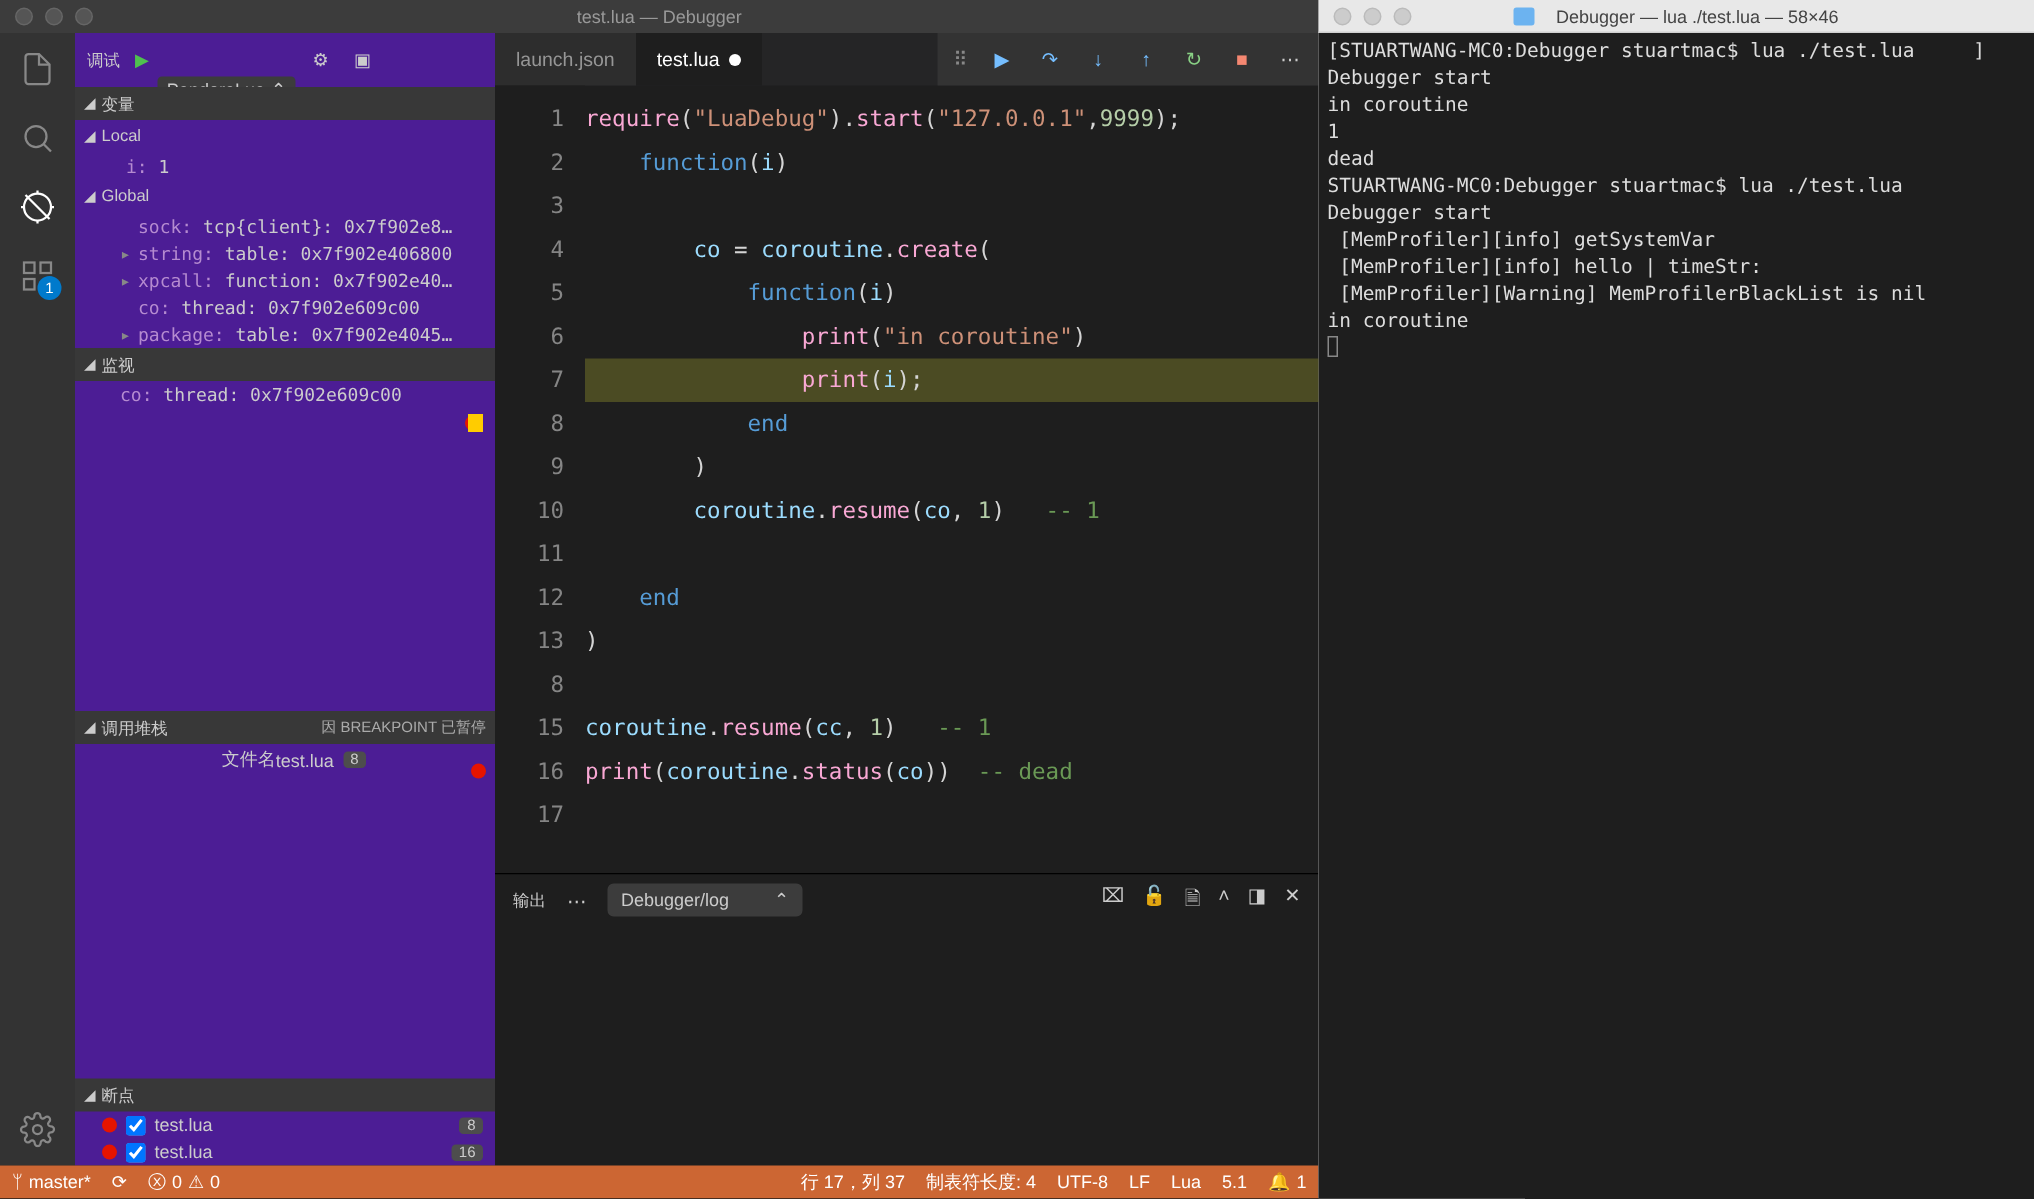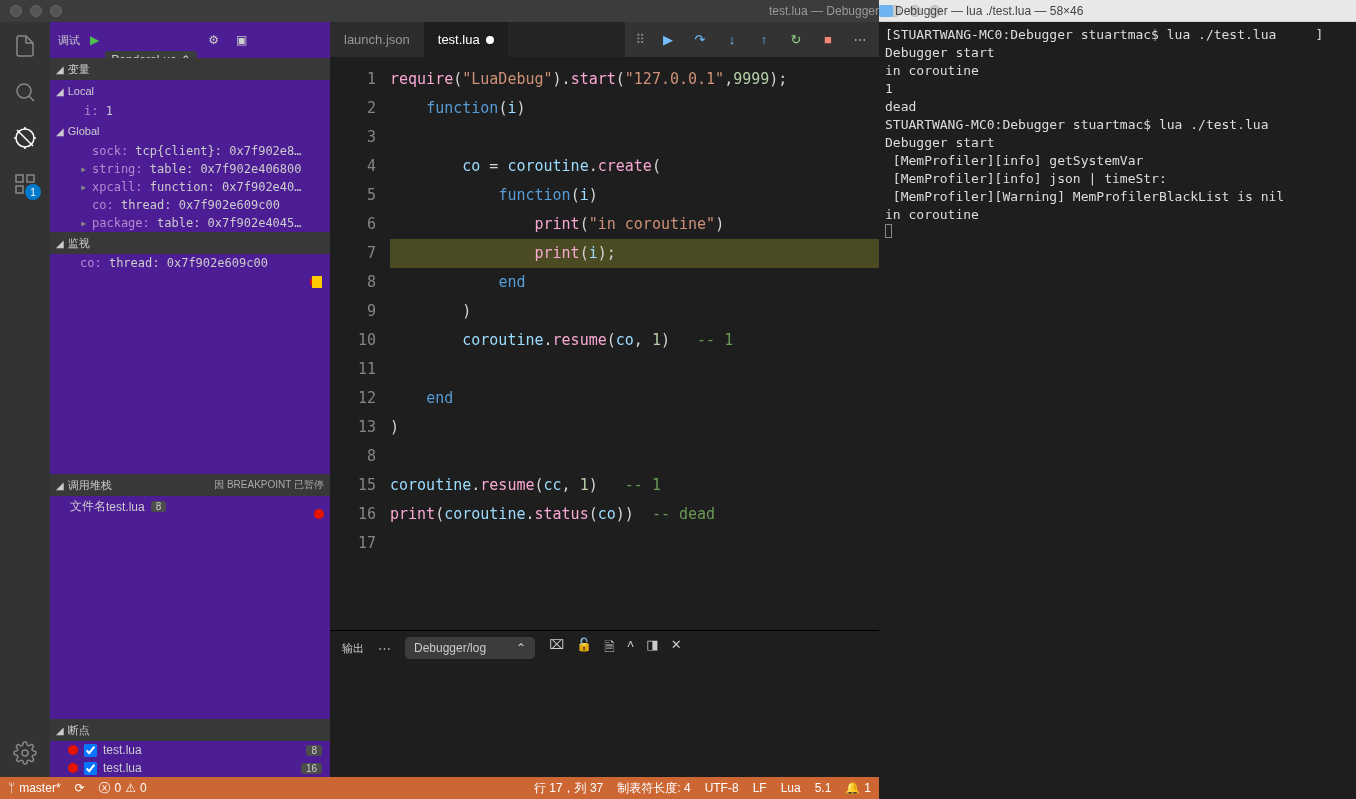--- a/index.html
+++ b/index.html
@@ -4,21 +4,21 @@
 <style>
 * { margin: 0; padding: 0; box-sizing: border-box; }
 body { font-family: -apple-system, "Helvetica Neue", Arial, sans-serif; font-size: 13px; background: #1e1e1e; color: #ccc; width: 1356px; height: 799px; overflow: hidden; display: flex; }
 .vscode { width: 879px; height: 799px; display: flex; flex-direction: column; background: #1e1e1e; }
 .terminal { flex: 1; height: 799px; background: #fff; display: flex; flex-direction: column; }
 
 
 .titlebar { height: 22px; background: #3c3c3c; display: flex; align-items: center; position: relative; }
 .traffic { display: flex; gap: 8px; padding-left: 10px; }
 .tl { width: 12px; height: 12px; border-radius: 6px; background: #555; border:1px solid #666;}
-.title-txt { position: absolute; left: 0; right: 0; text-align: right; color: #999; font-size: 12px; pointer-events:none;}
+.title-txt { position: absolute; left: 0; right: 0; text-align: center; color: #999; font-size: 12px; pointer-events:none;}
 
 
 .main { flex: 1; display: flex; min-height: 0; }
 
 
 .activitybar { width: 50px; background: #333; display: flex; flex-direction: column; align-items: center; padding-top: 10px; gap: 18px; }
 .act-item { width: 28px; height: 28px; display: flex; align-items: center; justify-content: center; color: #888; position: relative; cursor:pointer;}
 .act-item.active { color: #fff; }
 .act-item svg { width: 24px; height: 24px; }
 .badge { position: absolute; bottom: -2px; right: -2px; background: #007acc; color: #fff; border-radius: 8px; font-size: 10px; min-width: 16px; height: 16px; display:flex;align-items:center;justify-content:center;}
@@ -36,21 +36,21 @@
 .section-head.sub { background: transparent; }
 .twist { font-size: 10px; }
 .spacer { flex: 1; }
 .vars { overflow: hidden; }
 .var-row { padding: 2px 0 2px 34px; font-family: "Menlo","Monaco",monospace; font-size: 12px; white-space: nowrap; overflow:hidden; text-overflow: ellipsis;}
 .var-row.indent { padding-left: 30px; }
 .var-name { color: #b58bd0; }
 .var-v { color: #ccc; }
 .var-row .tw { color:#888; display:inline-block; width:12px;}
 .status-tag { color:#aaa; font-size:10px;}
-.stack-row { display:flex; align-items:center; justify-content:flex-start; padding:2px 8px 2px 20px;}
+.stack-row { display:flex; align-items:center; justify-content:center; padding:2px 8px 2px 20px;}
 .stack-right { display:flex; align-items:center; gap:6px;}
 .linecount { background:#4d4d4d; border-radius:3px; padding:0 5px; font-size:10px;}
 
 .bp-row { display:flex; align-items:center; padding:2px 8px 2px 18px;}
 .bp-dot { width:10px;height:10px;border-radius:5px;background:#e51400; margin-right:6px;}
 .chk { width:13px;height:13px; margin-right:6px;}
 
 
 .editor-area { flex:1; display:flex; flex-direction:column; background:#1e1e1e; min-width:0;}
 .tabbar { height:35px; background:#252526; display:flex; align-items:stretch;}
@@ -69,38 +69,38 @@
 .bp-ind { position:absolute; left:-16px; top:9px; width:10px;height:10px;border-radius:5px;}
 .bp-ind.red{background:#e51400;}
 .bp-ind.cur{ background:#ffcc00; width:0;height:0;border-radius:0; border-top:6px solid transparent; border-bottom:6px solid transparent; border-left:10px solid #ffcc00; left:-18px; top:8px;}
 .bp-ind.curdot{ position:absolute; left:-20px; top:9px; width:10px;height:10px;border-radius:5px; background:#e51400;}
 
 .code { flex:1; padding:8px 0 0 0; color:#d4d4d4; position:relative;}
 .cl { height:29px; line-height:29px; white-space:pre;}
 .cl.hl { background: rgba(120,120,40,0.5);} .tok-fn{color:#569cd6;} .tok-str{color:#ce9178;} .tok-num{color:#b5cea8;} .tok-id{color:#9cdcfe;} .tok-call{color:#f9a8d4;} .tok-cmt{color:#6a9955;} .tok-local{color:#569cd6;} .tok-p{color:#d4d4d4;}
 
 
-.panel { height:147px; border-top:1px solid #000; background:#1e1e1e; display:flex; flex-direction:row;gap:31px;}
+.panel { height:195px; border-top:1px solid #000; background:#1e1e1e; display:flex; flex-direction:column;gap:31px;}
 .panel-head { height:34px; display:flex; align-items:center; padding:0 12px; gap:14px; background:#1e1e1e;}
 .panel-tab { color:#ccc; font-size:11px; cursor:pointer;}
 .panel-sel { background:#3c3c3c; border:1px solid #3c3c3c; border-radius:4px; padding:3px 8px; display:flex; align-items:center; gap:30px; font-size:12px; cursor:pointer;}
 .panel-actions { margin-left:auto; display:flex; gap:12px; color:#ccc;}
 .panel-actions span{cursor:pointer;}
 .panel-body { flex:1; padding:4px 14px; font-size:17px; color:#ddd;}
 
 
 .statusbar { height:22px; background:#cc6633; display:flex; align-items:center; color:#fff; font-size:12px; padding:0 8px; gap:14px;}
 .sb-seg{display:flex;align-items:center;gap:4px;}
 .sb-right{margin-left:auto; display:flex; gap:14px;}
 
 
 .term-title { height:22px; background:#e8e8e8; display:flex; align-items:center; position:relative; border-bottom:1px solid #d0d0d0;}
 .term-traffic { display:flex; gap:8px; padding-left:10px;}
 .tl2{width:12px;height:12px;border-radius:6px;background:#ccc;border:1px solid #bbb;}
-.term-txt{ position:absolute; left:0; right:0; text-align:center; font-size:12px; color:#444; display:flex; align-items:center; gap:2px;}
+.term-txt{ position:absolute; left:0; right:0; text-align:center; font-size:12px; color:#444; display:flex; align-items:center; justify-content:center; gap:14px;}
 .folder-ico{width:14px;height:12px;background:#6cb3f0;border-radius:2px;display:inline-block;}
 .term-body { flex:1; background:#1e1e1e; color:#ddd; font-family:"Menlo","Monaco",monospace; font-size:13px; padding:4px 6px; line-height:18px; white-space:pre-wrap;}
 .prompt-cursor{display:inline-block;width:7px;height:14px;border:1px solid #888;}
 </style>
 </head>
 <body>
 
 <div class="vscode">
   <div class="titlebar">
     <div class="traffic">
@@ -342,17 +342,17 @@
       </div>
   </div>
   <div class="term-body"><span>[STUARTWANG-MC0:Debugger stuartmac$ lua ./test.lua     ]</span>
 <span>Debugger start</span>
 <span>in coroutine</span>
 <span>1</span>
 <span>dead</span>
 <span>STUARTWANG-MC0:Debugger stuartmac$ lua ./test.lua</span>
 <span>Debugger start</span>
 <span> [MemProfiler][info] getSystemVar</span>
-<span> [MemProfiler][info] json | timeStr:</span>
+<span> [MemProfiler][info] hello | timeStr:</span>
 <span> [MemProfiler][Warning] MemProfilerBlackList is nil</span>
 <span>in coroutine</span>
 <span class="prompt-cursor"></span></div>
 </div>
 
 </body></html>

